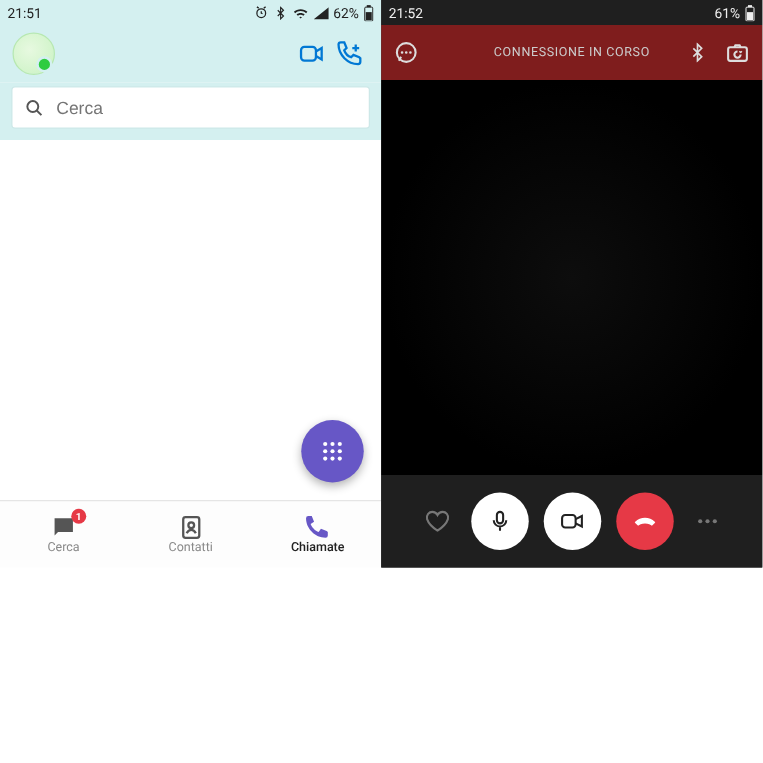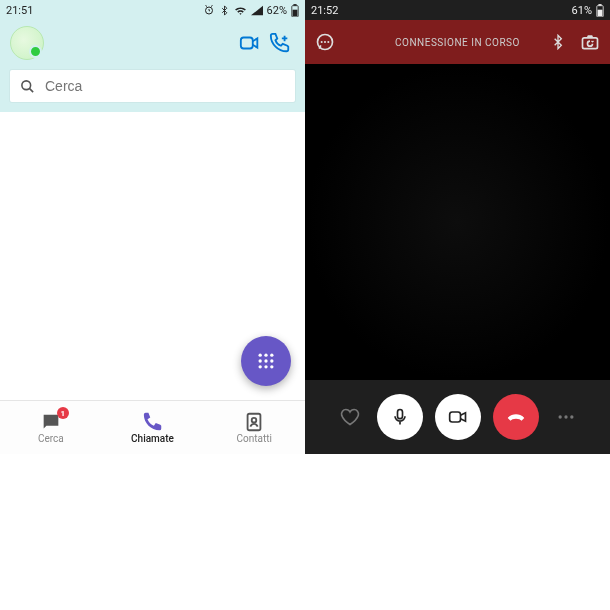--- a/index.html
+++ b/index.html
@@ -207,38 +207,38 @@
   <div class="bottomnav">
     <div class="navitem">
       <div class="ni-icon">
         <svg width="22" height="22" viewBox="0 0 24 24" fill="currentColor">
             <path d="M4 4h16v12H7l-3 3z"></path>
           </svg>
         <span class="badge">1</span>
       </div>
       <span>Cerca</span>
     </div>
-    <div class="navitem active">
-      <div class="ni-icon">
-        <svg width="22" height="22" viewBox="0 0 24 24" fill="currentColor">
-            <path d="M21 16v3a2 2 0 0 1-2 2c-9 0-17-8-17-17a2 2 0 0 1 2-2h3l2 5-3 2c1 3 4 6 7 7l2-3 5 2z"></path>
-          </svg>
-      </div>
-      <span>Chiamate</span>
-    </div>
     <div class="navitem">
       <div class="ni-icon">
         <svg width="22" height="22" viewBox="0 0 24 24" fill="none" stroke="currentColor" stroke-width="2">
             <rect x="5" y="3" width="14" height="18" rx="2"></rect>
             <circle cx="12" cy="10" r="2.5"></circle>
             <path d="M8 17c1-2 3-3 4-3s3 1 4 3"></path>
           </svg>
       </div>
       <span>Contatti</span>
     </div>
+    <div class="navitem active">
+      <div class="ni-icon">
+        <svg width="22" height="22" viewBox="0 0 24 24" fill="currentColor">
+            <path d="M21 16v3a2 2 0 0 1-2 2c-9 0-17-8-17-17a2 2 0 0 1 2-2h3l2 5-3 2c1 3 4 6 7 7l2-3 5 2z"></path>
+          </svg>
+      </div>
+      <span>Chiamate</span>
+    </div>
   </div>
 </div>
 
 <div class="pane right">
 
   <div class="statusbar-r">
     <span>21:52</span>
     <span class="sp"></span>
     <span class="ic" style="font-size:11px;">61%</span>
     <span class="ic">

